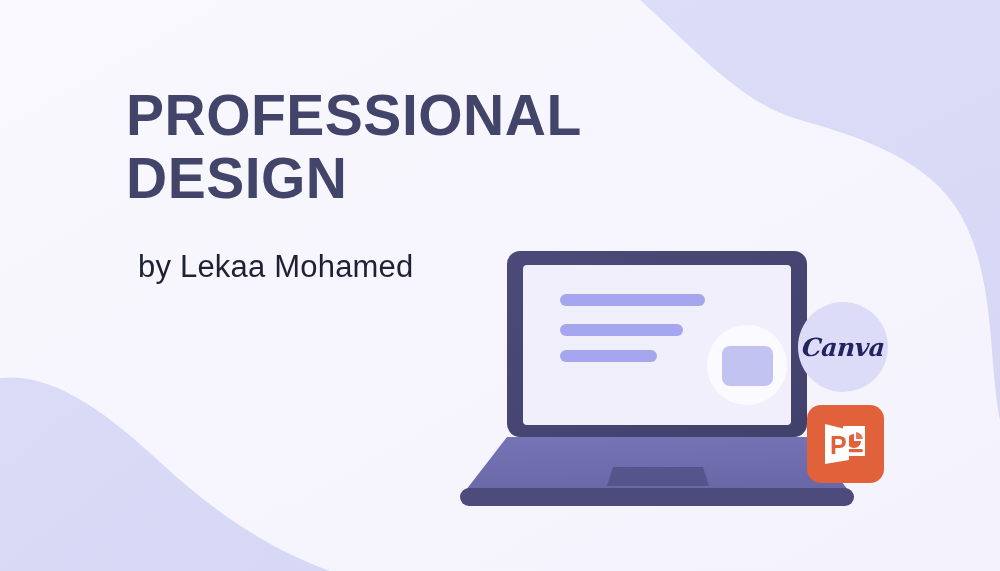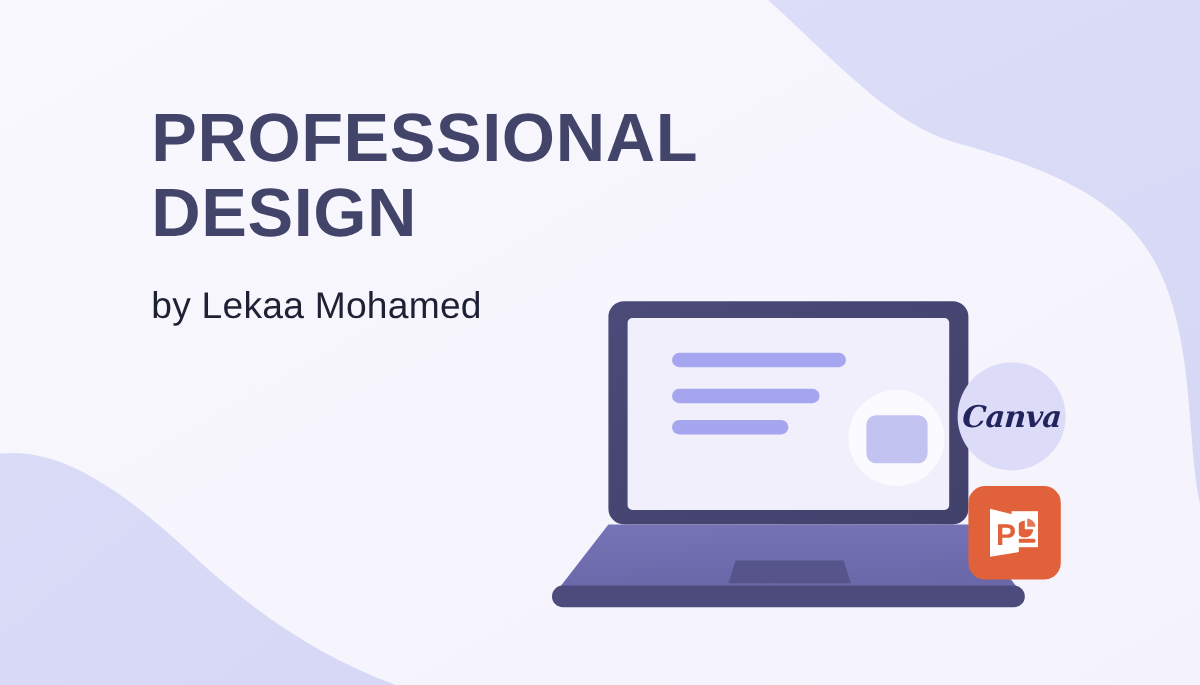--- a/index.html
+++ b/index.html
@@ -42,21 +42,21 @@
     font-weight: bold;
     font-size: 57px;
     line-height: 63px;
     letter-spacing: 0.5px;
     white-space: nowrap;
   }
   .headline .line {
     display: block;
   }
   .byline {
-    margin: 0;
+    margin: 12px;
     padding-top: 27px;
     color: #1e2133;
     font-family: "Liberation Sans", sans-serif;
     font-weight: normal;
     font-size: 31px;
     line-height: 36px;
     letter-spacing: 0.2px;
     white-space: nowrap;
   }
 

